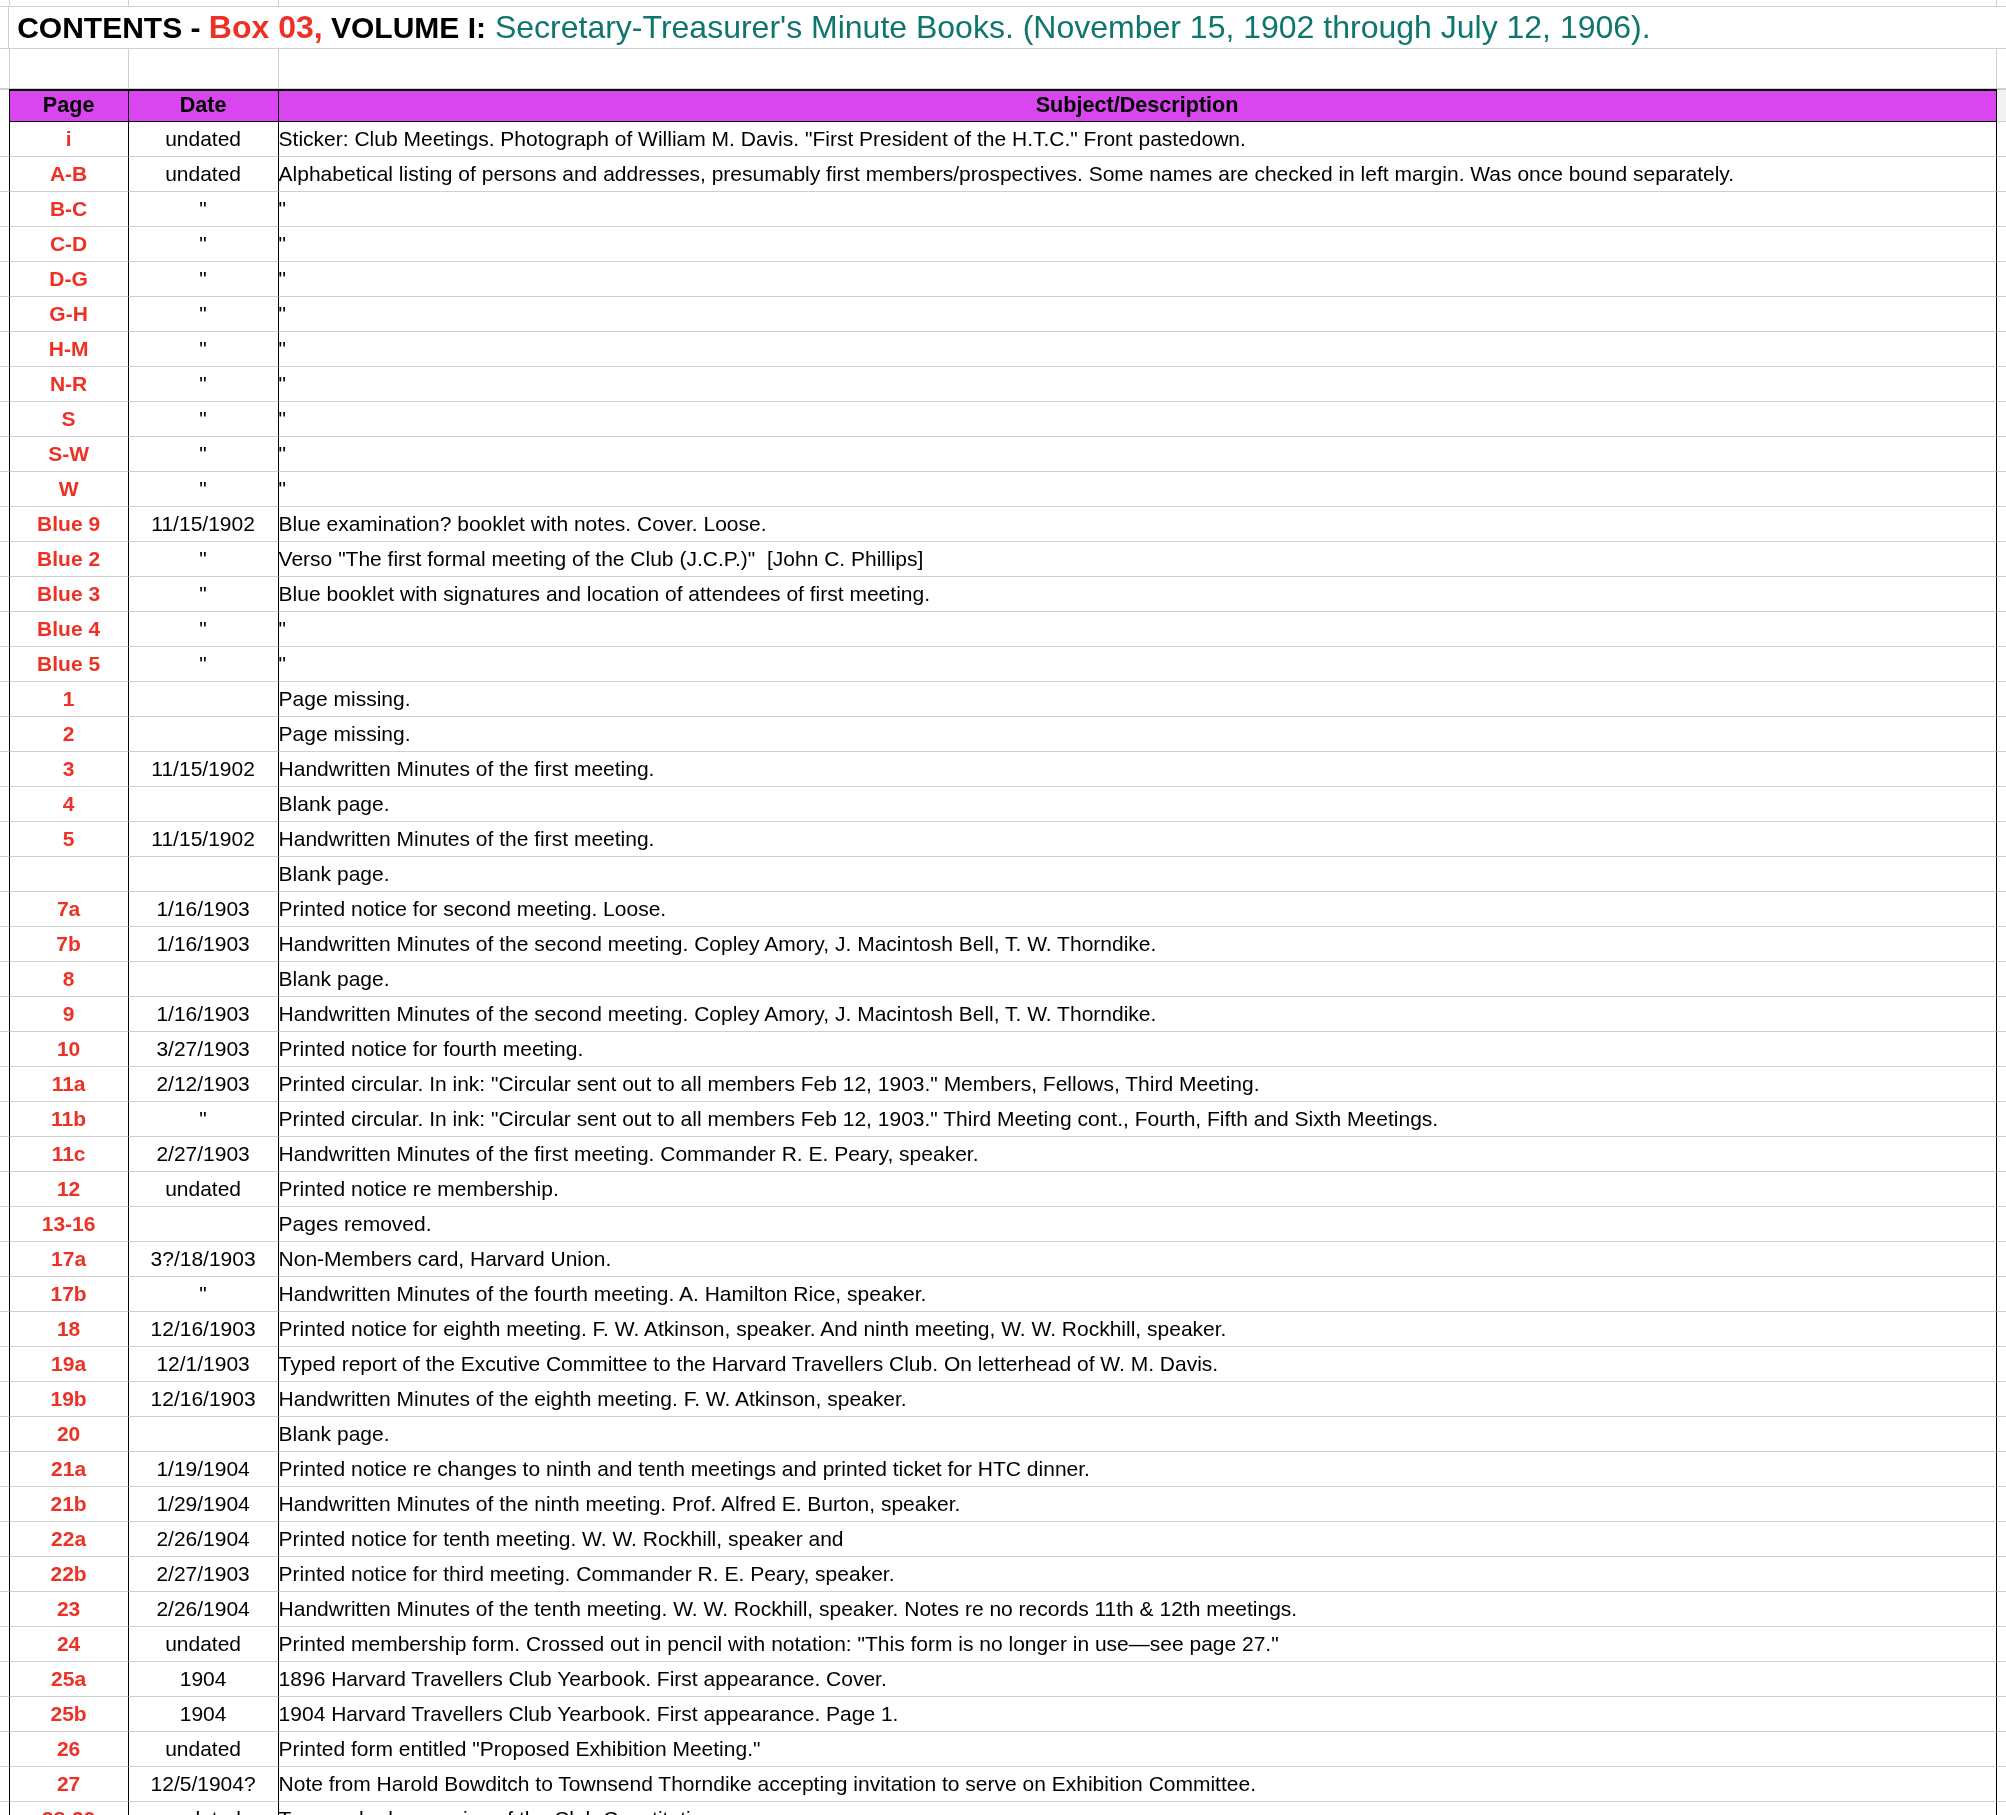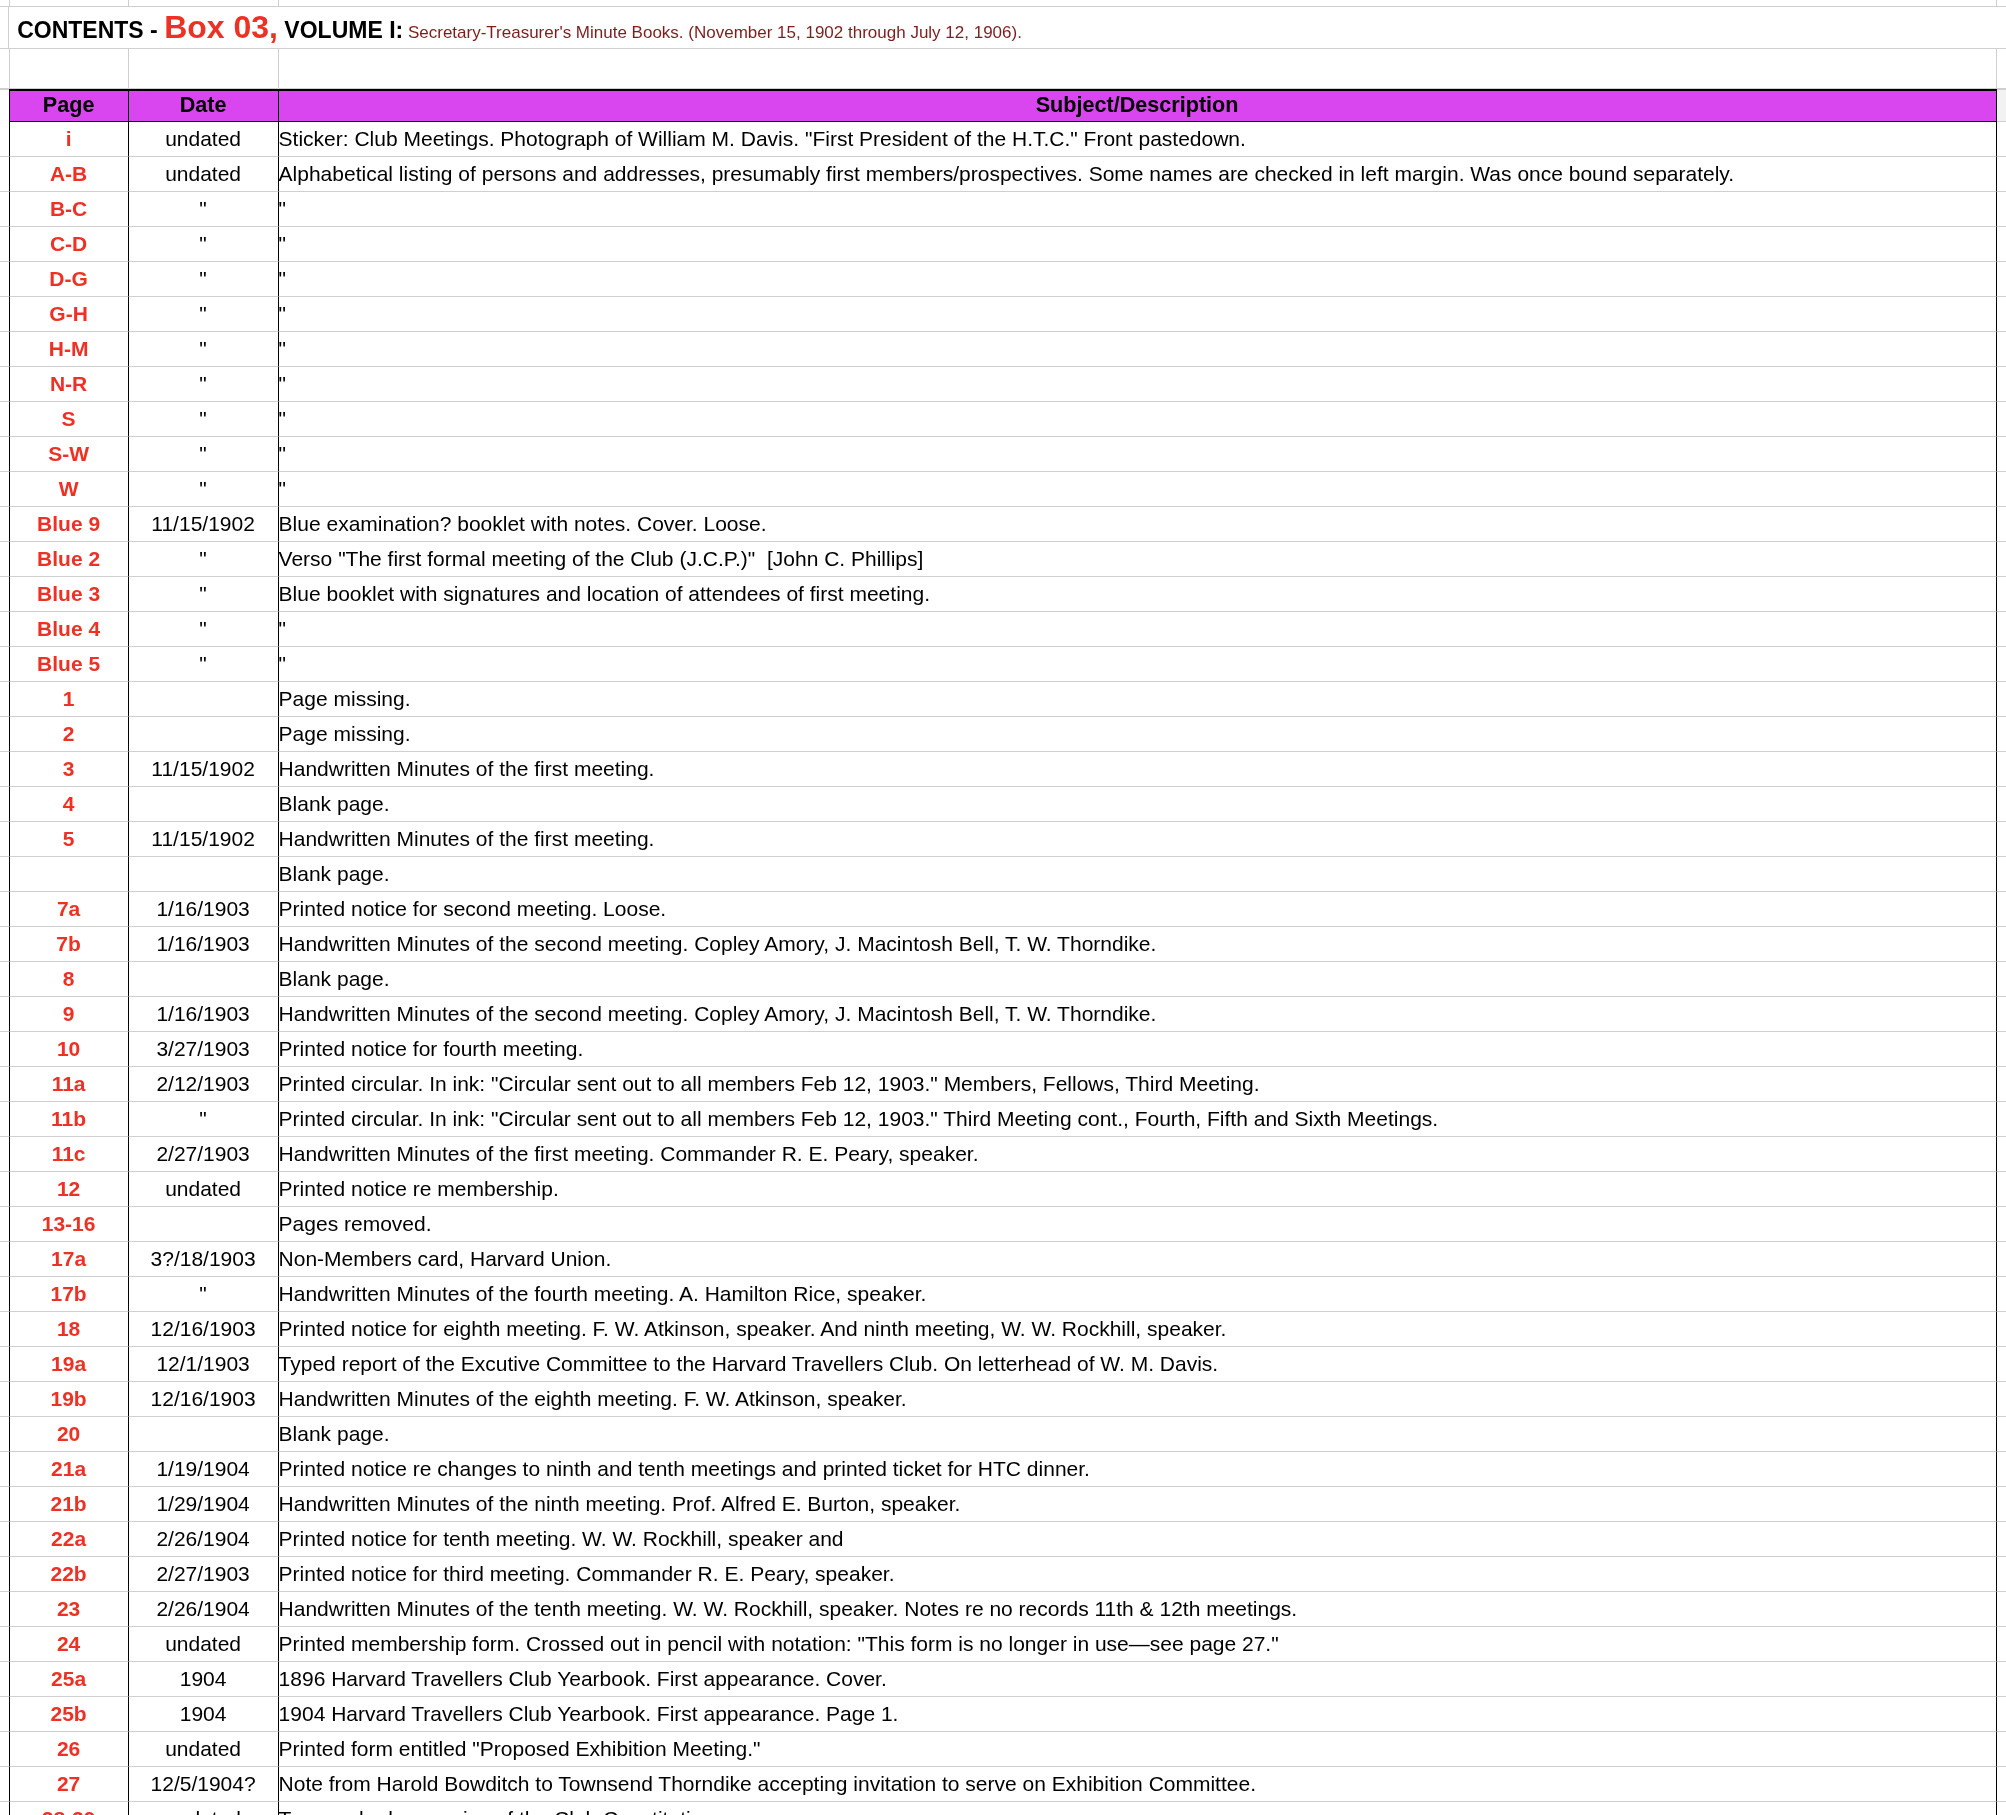--- a/index.html
+++ b/index.html
@@ -29,23 +29,23 @@
   .title-row { height: 42px; }
   .title-row > div { border-bottom: 0.9px solid #cfcfcf; }
   .title-row .sp-l { border-right: 0.9px solid #cfcfcf; }
   .title-cell {
     flex: 1 1 auto;
     padding-left: 8.6px;
     line-height: 40px;
     white-space: pre;
     overflow: hidden;
   }
-  .title-bold { font-weight: bold; font-size: 23px; color: #000; }
+  .title-bold { font-weight: bold; font-size: 30px; color: #000; }
   .title-red  { font-weight: bold; font-size: 32px; color: #ed3124; }
-  .title-sub  { font-weight: normal; font-size: 17px; color: #7f1d1d; }
+  .title-sub  { font-weight: normal; font-size: 32px; color: #0f766e; }
 
   
   .empty-row { height: 40px; }
   .empty-row > div { border-bottom: 0.9px solid #cfcfcf; }
   .empty-row .c-page, .empty-row .c-date { border-left: 0.9px solid #cfcfcf; }
   .empty-row .c-subj { border-left: 0.9px solid #cfcfcf; border-right: 0.9px solid #cfcfcf; }
 
   
   .header-row { height: 33px; }
   .hcell {

